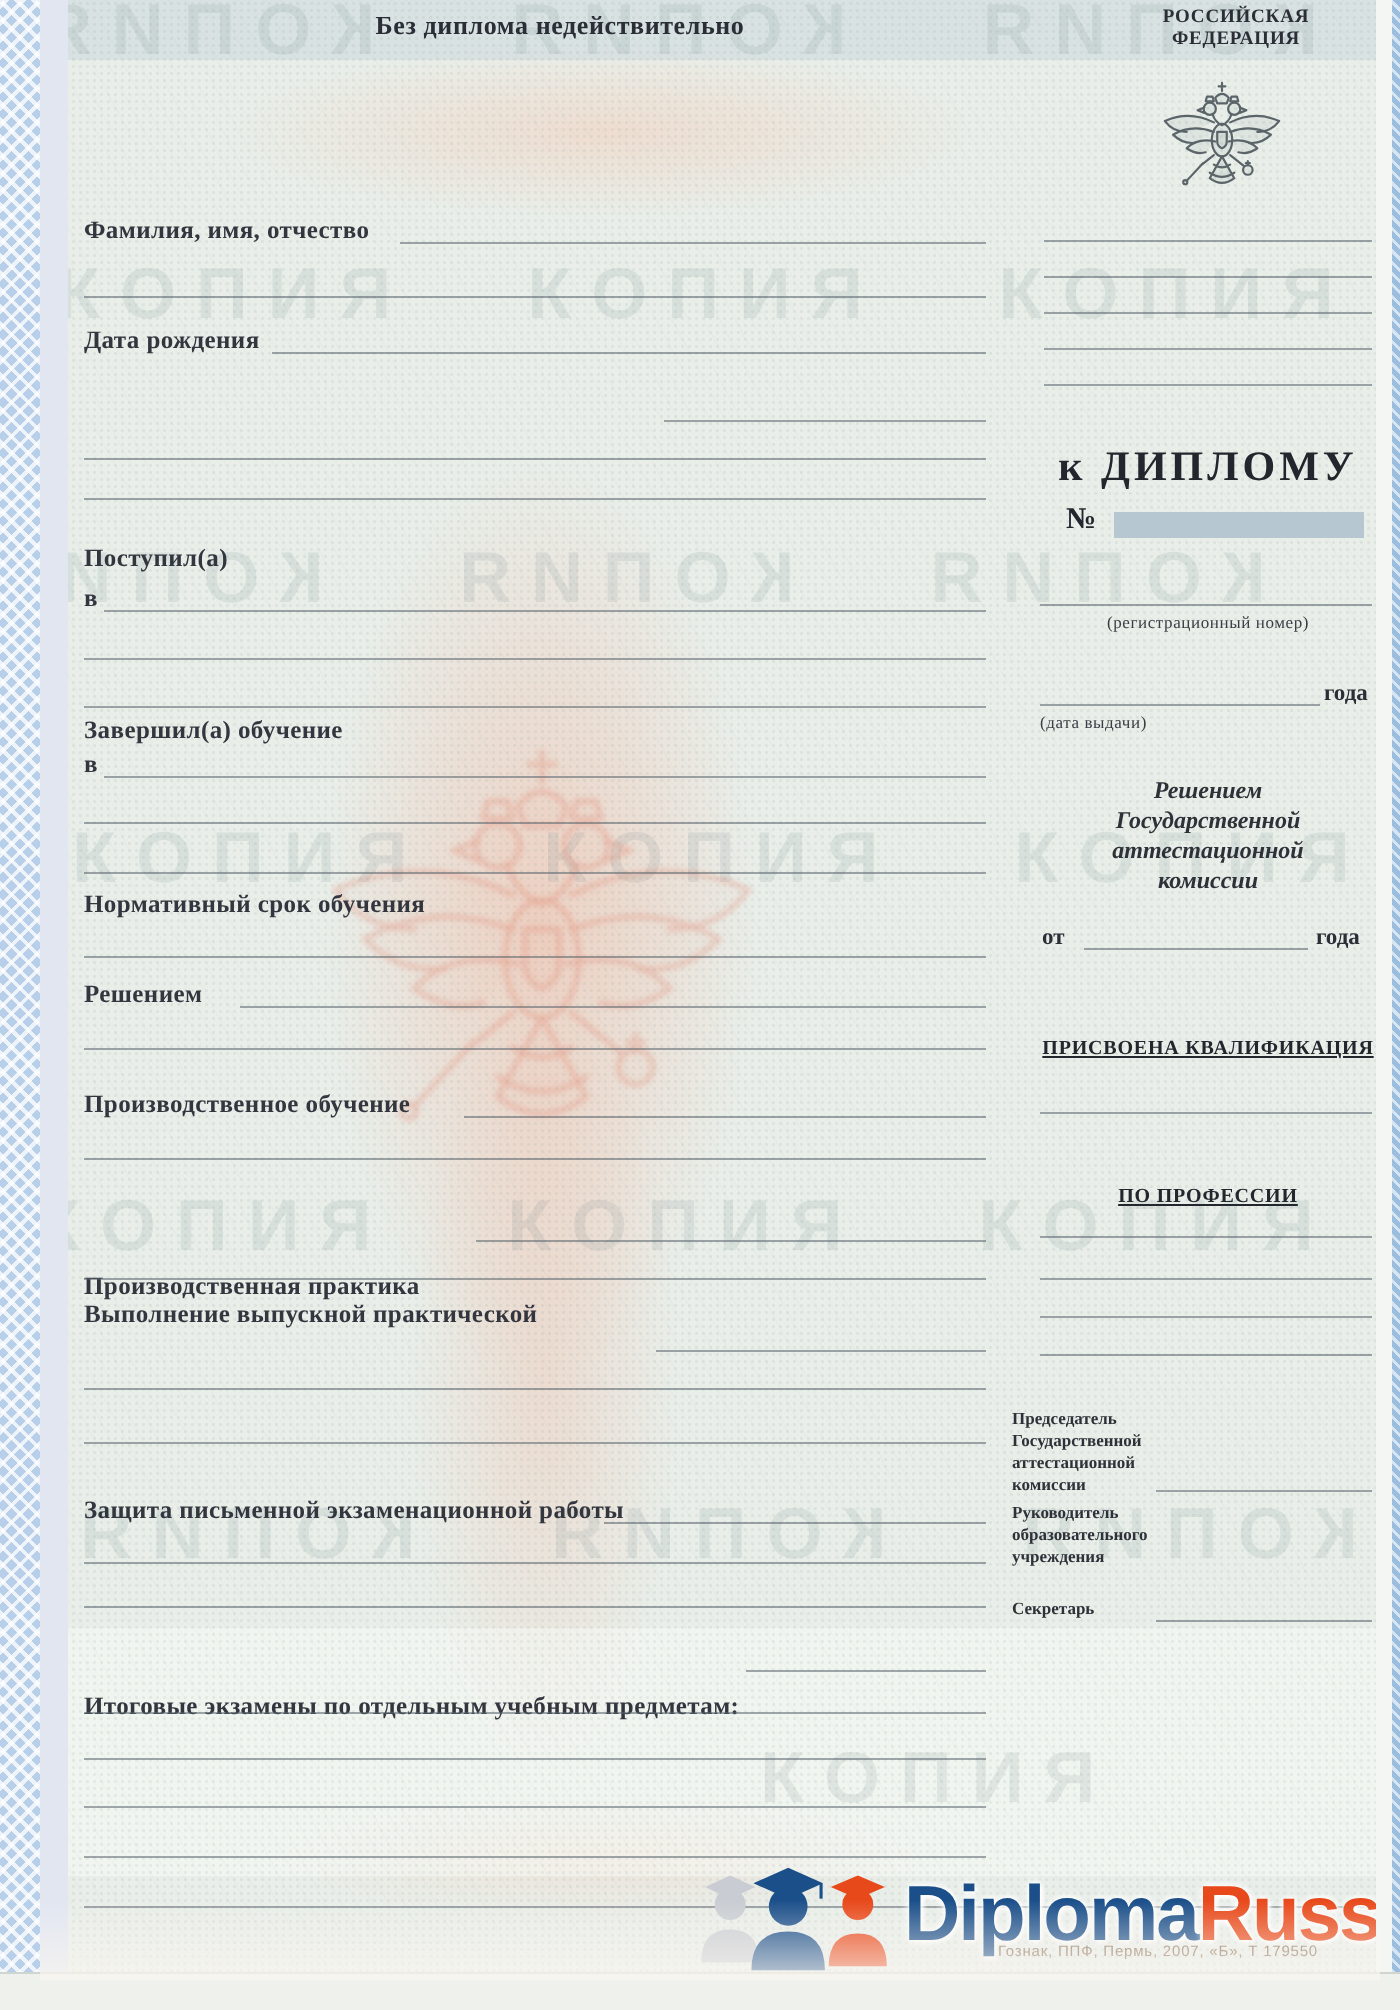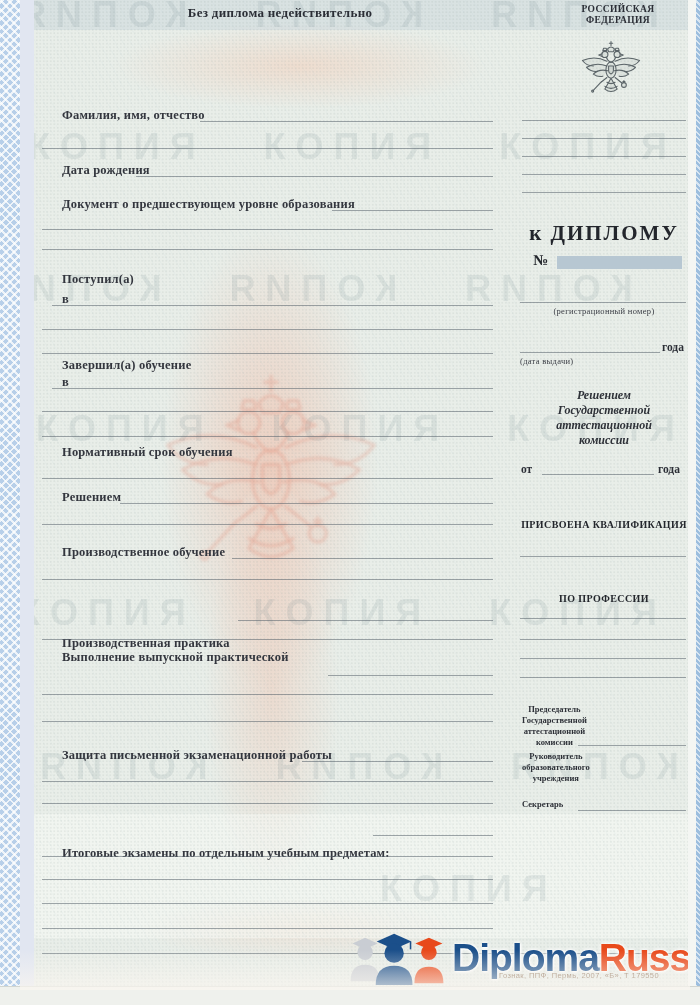--- a/index.html
+++ b/index.html
@@ -29,39 +29,39 @@
   .edge-right-white{position:absolute;left:688px;top:0;width:8px;height:992px;background:#f4f6f3;}
   .edge-right-blue{position:absolute;left:696px;top:0;width:4px;height:992px;background:#9cbede;
     background-image:repeating-linear-gradient(45deg, rgba(255,255,255,0.6) 0 1.5px, transparent 1.5px 4px);}
   .edge-bottom{position:absolute;left:0;top:986px;width:700px;height:19px;background:#eff1ed;border-top:1px solid rgba(120,130,125,0.25);}
 
   .wm{position:absolute;display:flex;gap:58px;white-space:nowrap;
     font:bold 36px "Liberation Sans", sans-serif;letter-spacing:10px;
     color:rgba(100,126,132,0.12);pointer-events:none;}
   .wm.flip{transform:scaleX(-1);}
 
-  .lbl{position:absolute;font:bold 12.5px "Liberation Serif", serif;color:#33363e;letter-spacing:0.2px;white-space:nowrap;margin-left:20px;}
+  .lbl{position:absolute;font:bold 12.5px "Liberation Serif", serif;color:#33363e;letter-spacing:0.2px;white-space:nowrap;}
   .line{position:absolute;height:1px;background:rgba(88,98,108,0.55);}
   .note{position:absolute;left:80px;top:5px;width:400px;text-align:center;
     font:bold 13px "Liberation Serif", serif;color:#2b2e36;letter-spacing:0.3px;}
   .country{position:absolute;left:553px;top:4px;width:130px;text-align:center;
     font:bold 9.5px "Liberation Serif", serif;color:#2b2e36;line-height:11px;letter-spacing:0.4px;}
   .eagle{position:absolute;left:577px;top:31px;width:68px;height:74px;}
   .eagle-pink{position:absolute;left:148px;top:232px;width:246px;height:480px;opacity:0.34;filter:blur(1.4px);}
 
   .rc{position:absolute;left:520px;width:168px;text-align:center;color:#23262c;}
   .title1{top:202px;font:bold 15px "Liberation Serif", serif;letter-spacing:3px;}
   .title2{top:221px;font:bold 21px "Liberation Serif", serif;letter-spacing:2px;}
   .numsign{position:absolute;left:533px;top:252px;font:bold 15px "Liberation Serif", serif;color:#23262c;}
   .numbox{position:absolute;left:557px;top:256px;width:125px;height:13px;}
   .cap{position:absolute;font:8.5px "Liberation Serif", serif;color:#3a3d45;letter-spacing:0.3px;}
   .year{position:absolute;font:bold 11.5px "Liberation Serif", serif;color:#2b2e36;}
   .decision{top:388px;font:italic bold 12px "Liberation Serif", serif;line-height:15px;color:#2e3138;}
-  .sectitle{font:bold 10px "Liberation Serif", serif;letter-spacing:0.4px;}
-  .sig{position:absolute;left:522px;font:bold 8.5px "Liberation Serif", serif;line-height:11px;color:#2e3138;text-align:center;}
+  .sectitle{font:bold 10px "Liberation Serif", serif;letter-spacing:0.4px;text-decoration:underline;}
+  .sig{position:absolute;left:506px;font:bold 8.5px "Liberation Serif", serif;line-height:11px;color:#2e3138;text-align:left;}
 
   .brand{position:absolute;left:452px;top:936px;font:bold 39px "Liberation Sans", sans-serif;letter-spacing:-1px;white-space:nowrap;
     text-shadow:0 0 3px #fff,0 0 5px #fff,1px 1px 2px rgba(255,255,255,0.9);}
   .brand-icons{position:absolute;left:338px;top:930px;width:118px;height:58px;}
   .printinfo{position:absolute;left:470px;top:971px;width:218px;text-align:center;
     font:7.5px "Liberation Sans", sans-serif;color:#8a6d54;letter-spacing:0.4px;}
 </style>
 </head>
 <body>
 
@@ -162,21 +162,20 @@
       <path d="M44 55 L34 63 M36 61 L24 74"></path>
         <circle cx="23" cy="75" r="1.5"></circle>
       <path d="M56 55 L66 63"></path>
         <circle cx="69" cy="66" r="3.5"></circle>
         <path d="M69 62.5 v-3 M67.5 61 h3"></path>
     </g>
   </svg>
 
   <div class="lbl" style="left:42px;top:108px">Фамилия, имя, отчество</div>
   <div class="lbl" style="left:42px;top:163px">Дата рождения</div>
-  <div class="lbl" style="left:42px;top:197px">Документ о предшествующем уровне образования</div>
   <div class="lbl" style="left:42px;top:272px">Поступил(а)</div>
   <div class="lbl" style="left:42px;top:292px">в</div>
   <div class="lbl" style="left:42px;top:358px">Завершил(а) обучение</div>
   <div class="lbl" style="left:42px;top:375px">в</div>
   <div class="lbl" style="left:42px;top:445px">Нормативный срок обучения</div>
   <div class="lbl" style="left:42px;top:490px">Решением</div>
   <div class="lbl" style="left:42px;top:545px">Производственное обучение</div>
   <div class="lbl" style="left:42px;top:636px">Производственная практика</div>
   <div class="lbl" style="left:42px;top:650px">Выполнение выпускной практической</div>
   <div class="lbl" style="left:42px;top:748px">Защита письменной экзаменационной работы</div>

